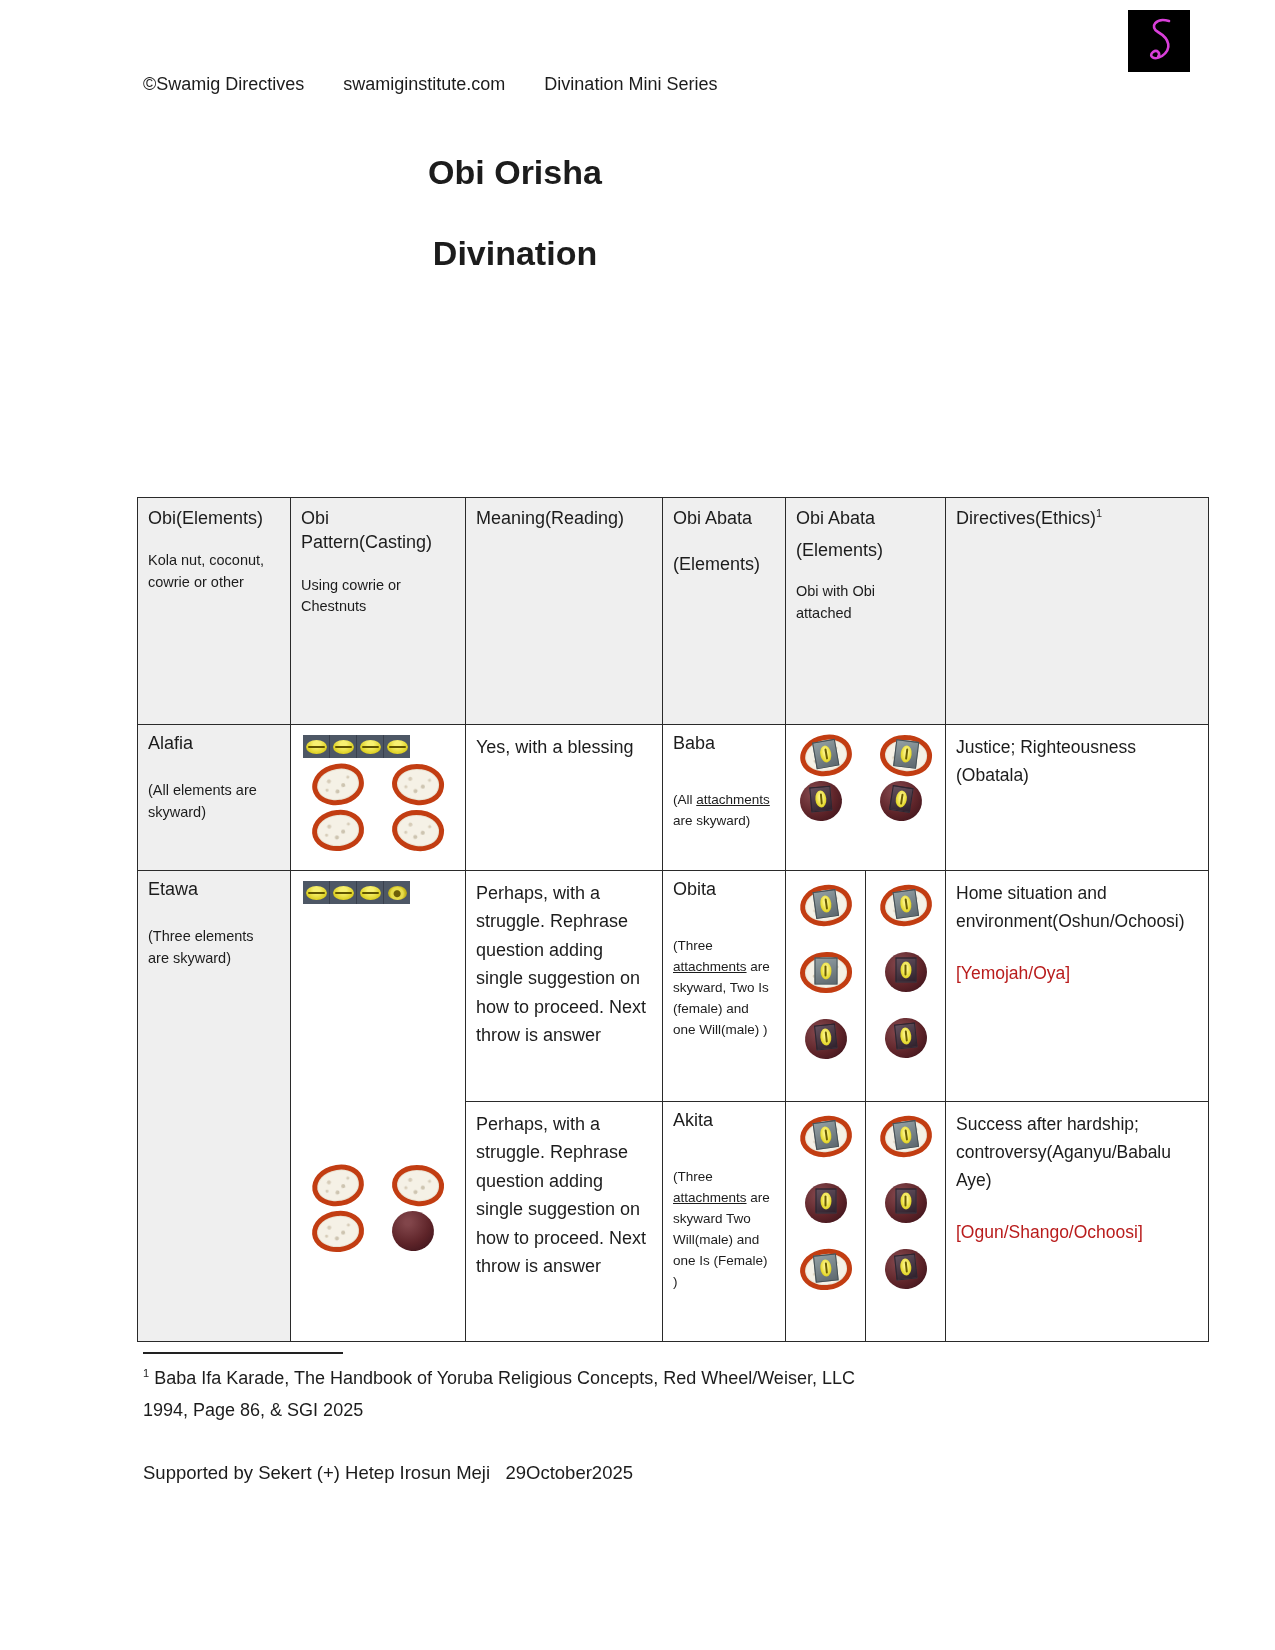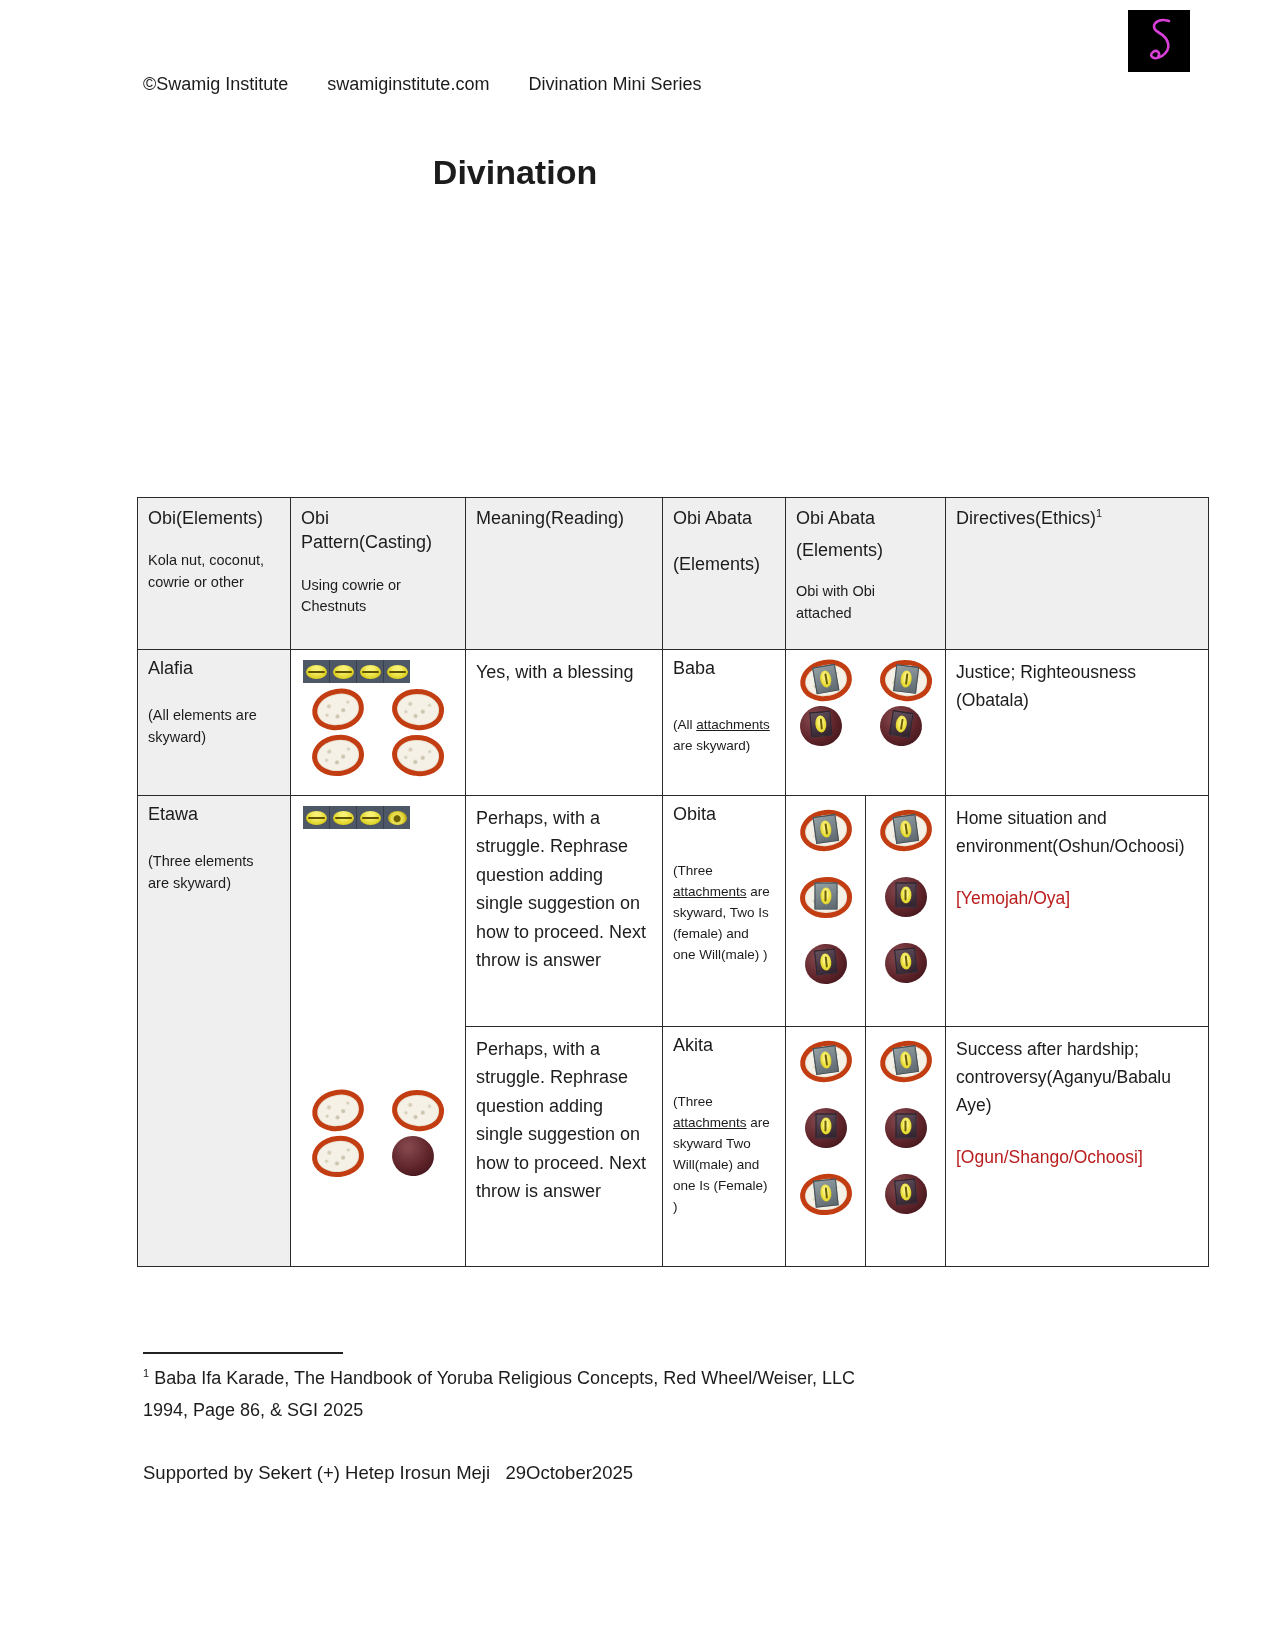--- a/index.html
+++ b/index.html
@@ -16,21 +16,21 @@
   
   .titles{position:absolute;left:0;top:148px;width:1030px;text-align:center;}
   .titles .t{font-size:34px;font-weight:bold;line-height:48px;margin-bottom:33px;}
 
   
   table.chart{position:absolute;left:137px;top:497px;width:1071px;border-collapse:collapse;
               table-layout:fixed;}
   table.chart th,table.chart td{border:1.5px solid #2a2a2a;vertical-align:top;
               padding:8px 10px;text-align:left;font-weight:normal;box-sizing:border-box;}
   .gray{background:#efefef;}
-  tr.hrow{height:152px;} tr.r1{height:146px;} tr.r2{height:231px;} tr.r3{height:240px;}
+  tr.hrow{height:227px;} tr.r1{height:146px;} tr.r2{height:231px;} tr.r3{height:240px;}
 
   .h1{font-size:18px;line-height:1.35;}
   .h1b{font-size:18px;margin-top:24px;}
   .h1c{font-size:18px;margin-top:10px;}
   .h2{font-size:14.5px;line-height:1.5;margin-top:20px;}
   .h2 .narrow{display:block;max-width:100px;}
   sup.fref{font-size:11px;vertical-align:super;line-height:0;}
 
   .rowname{font-size:18px;}
   .rownote{font-size:14.5px;line-height:1.5;margin-top:26px;max-width:122px;}
@@ -92,32 +92,33 @@
   .fn{position:absolute;left:143px;top:1362px;width:1000px;font-size:18px;line-height:1.8;}
   .fn sup{font-size:11px;vertical-align:super;}
   .footer{position:absolute;left:143px;top:1462px;font-size:18.5px;white-space:pre;}
 </style>
 </head>
 <body>
 
 <div class="page">
 
   <div class="hdr">
-    <span>©Swamig Institute</span>
+    <span>©Swamig Directives</span>
     <span>swamiginstitute.com</span>
     <span>Divination Mini Series</span>
   </div>
 
   <div class="logo">
     <svg width="46" height="52" viewBox="0 0 46 52">
       <path d="M33 6 C20 2, 13 12, 22 17 C34 24, 36 34, 26 41 C18 46, 12 41, 17 37 C21 34, 25 38, 22 42" fill="none" stroke="#d93fd9" stroke-width="2.6" stroke-linecap="round"></path>
     </svg>
   </div>
 
   <div class="titles">
+    <div class="t">Obi Orisha</div>
     <div class="t">Divination</div>
   </div>
 
   <table class="chart">
     <colgroup>
       <col style="width:153px">
         <col style="width:175px">
         <col style="width:197px">
       <col style="width:123px">
         <col style="width:80px">

